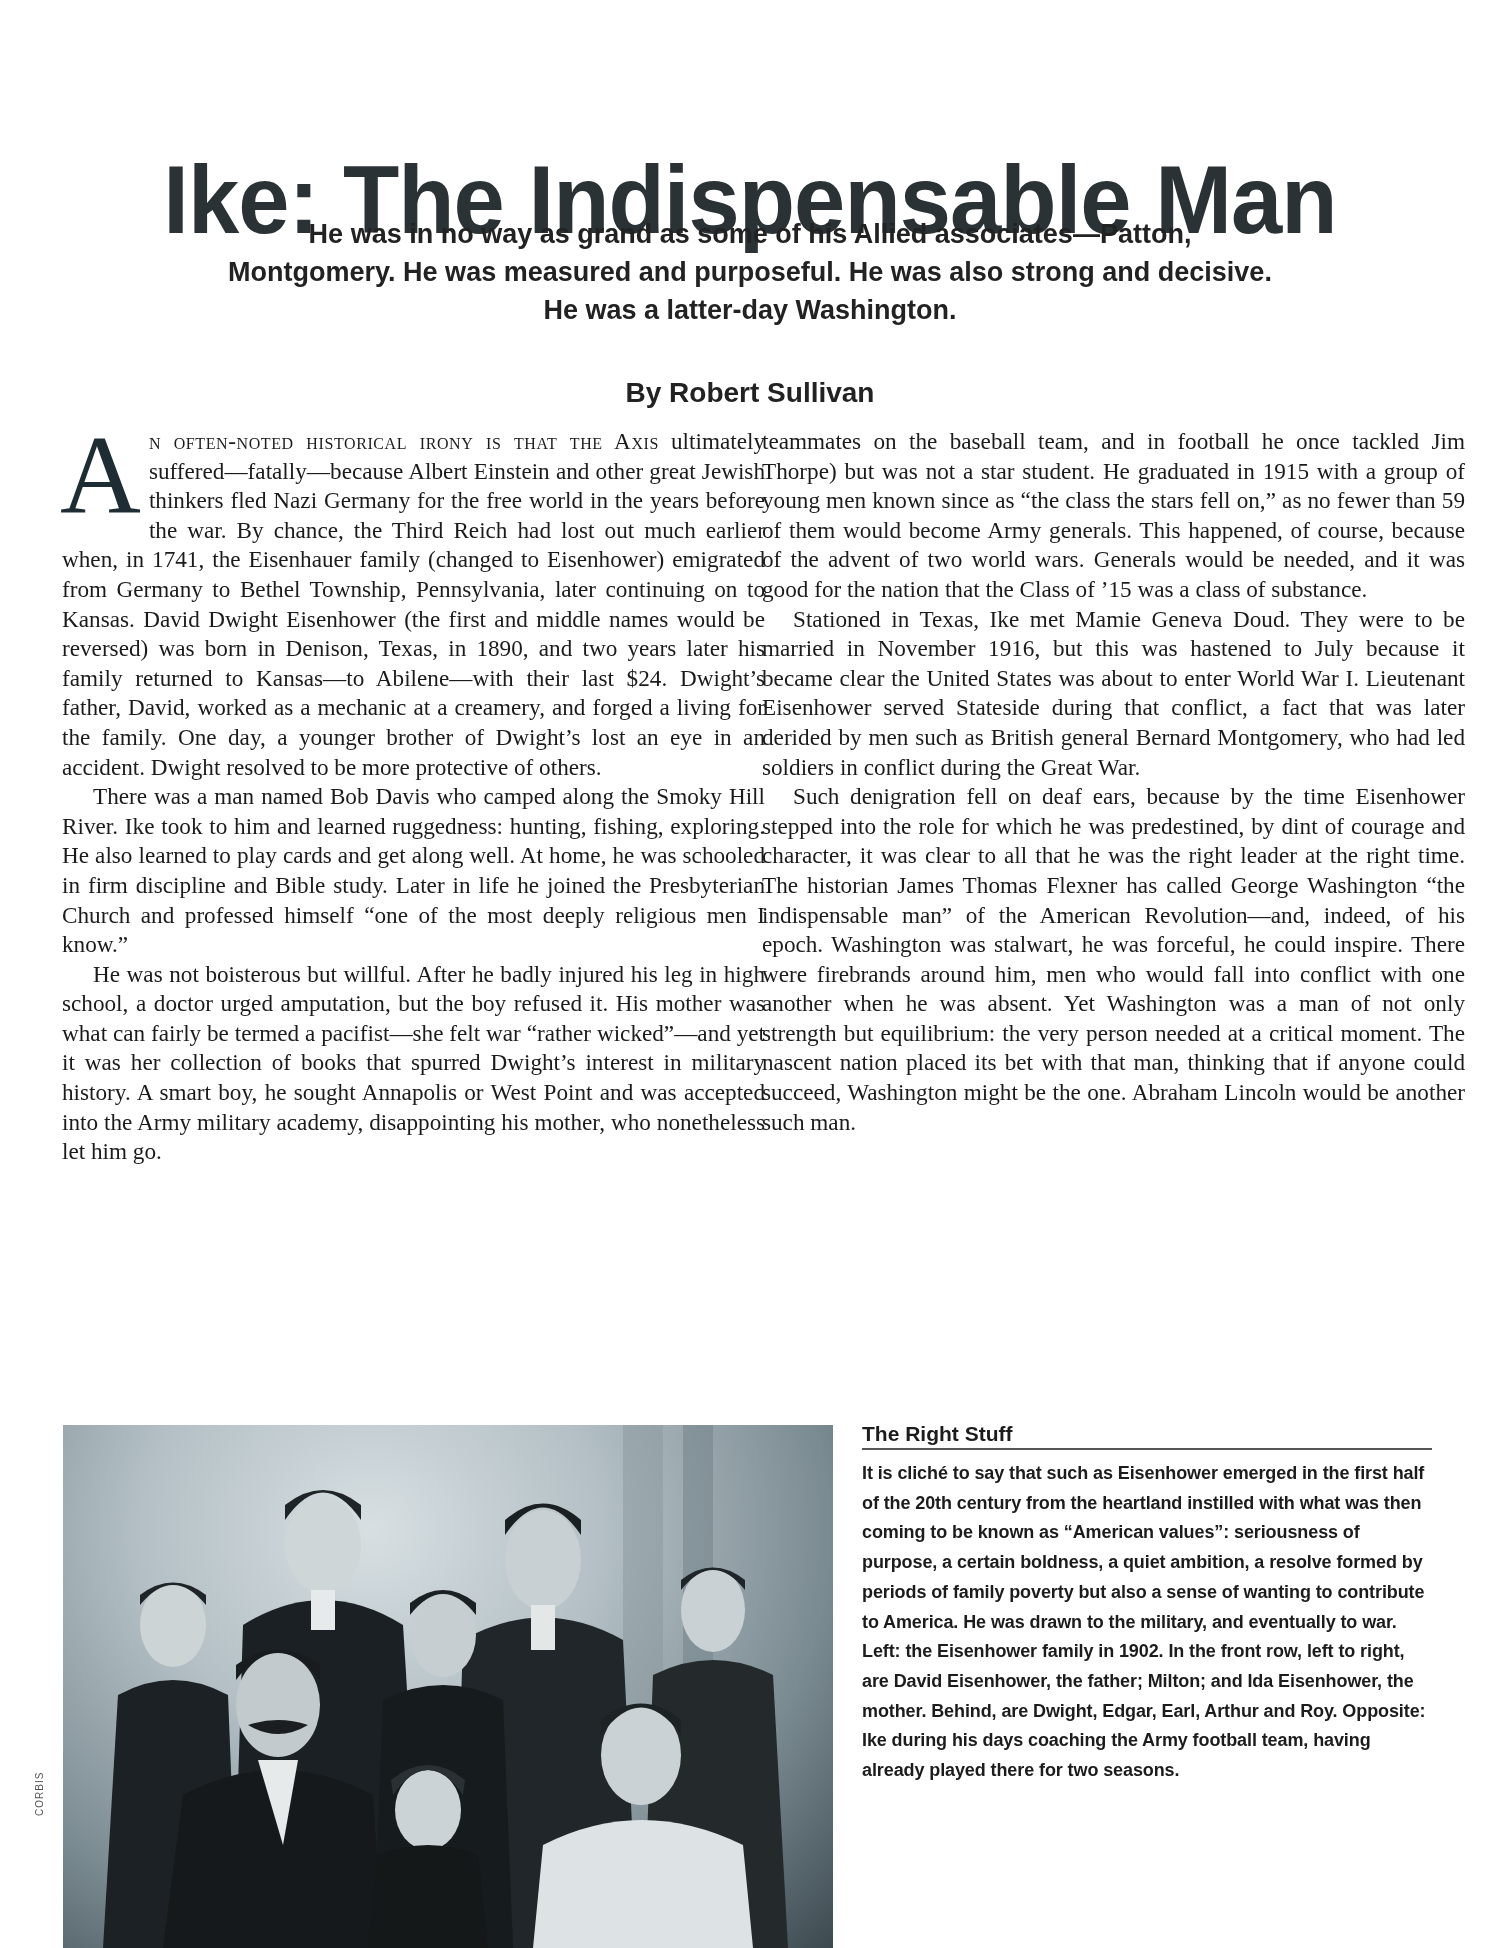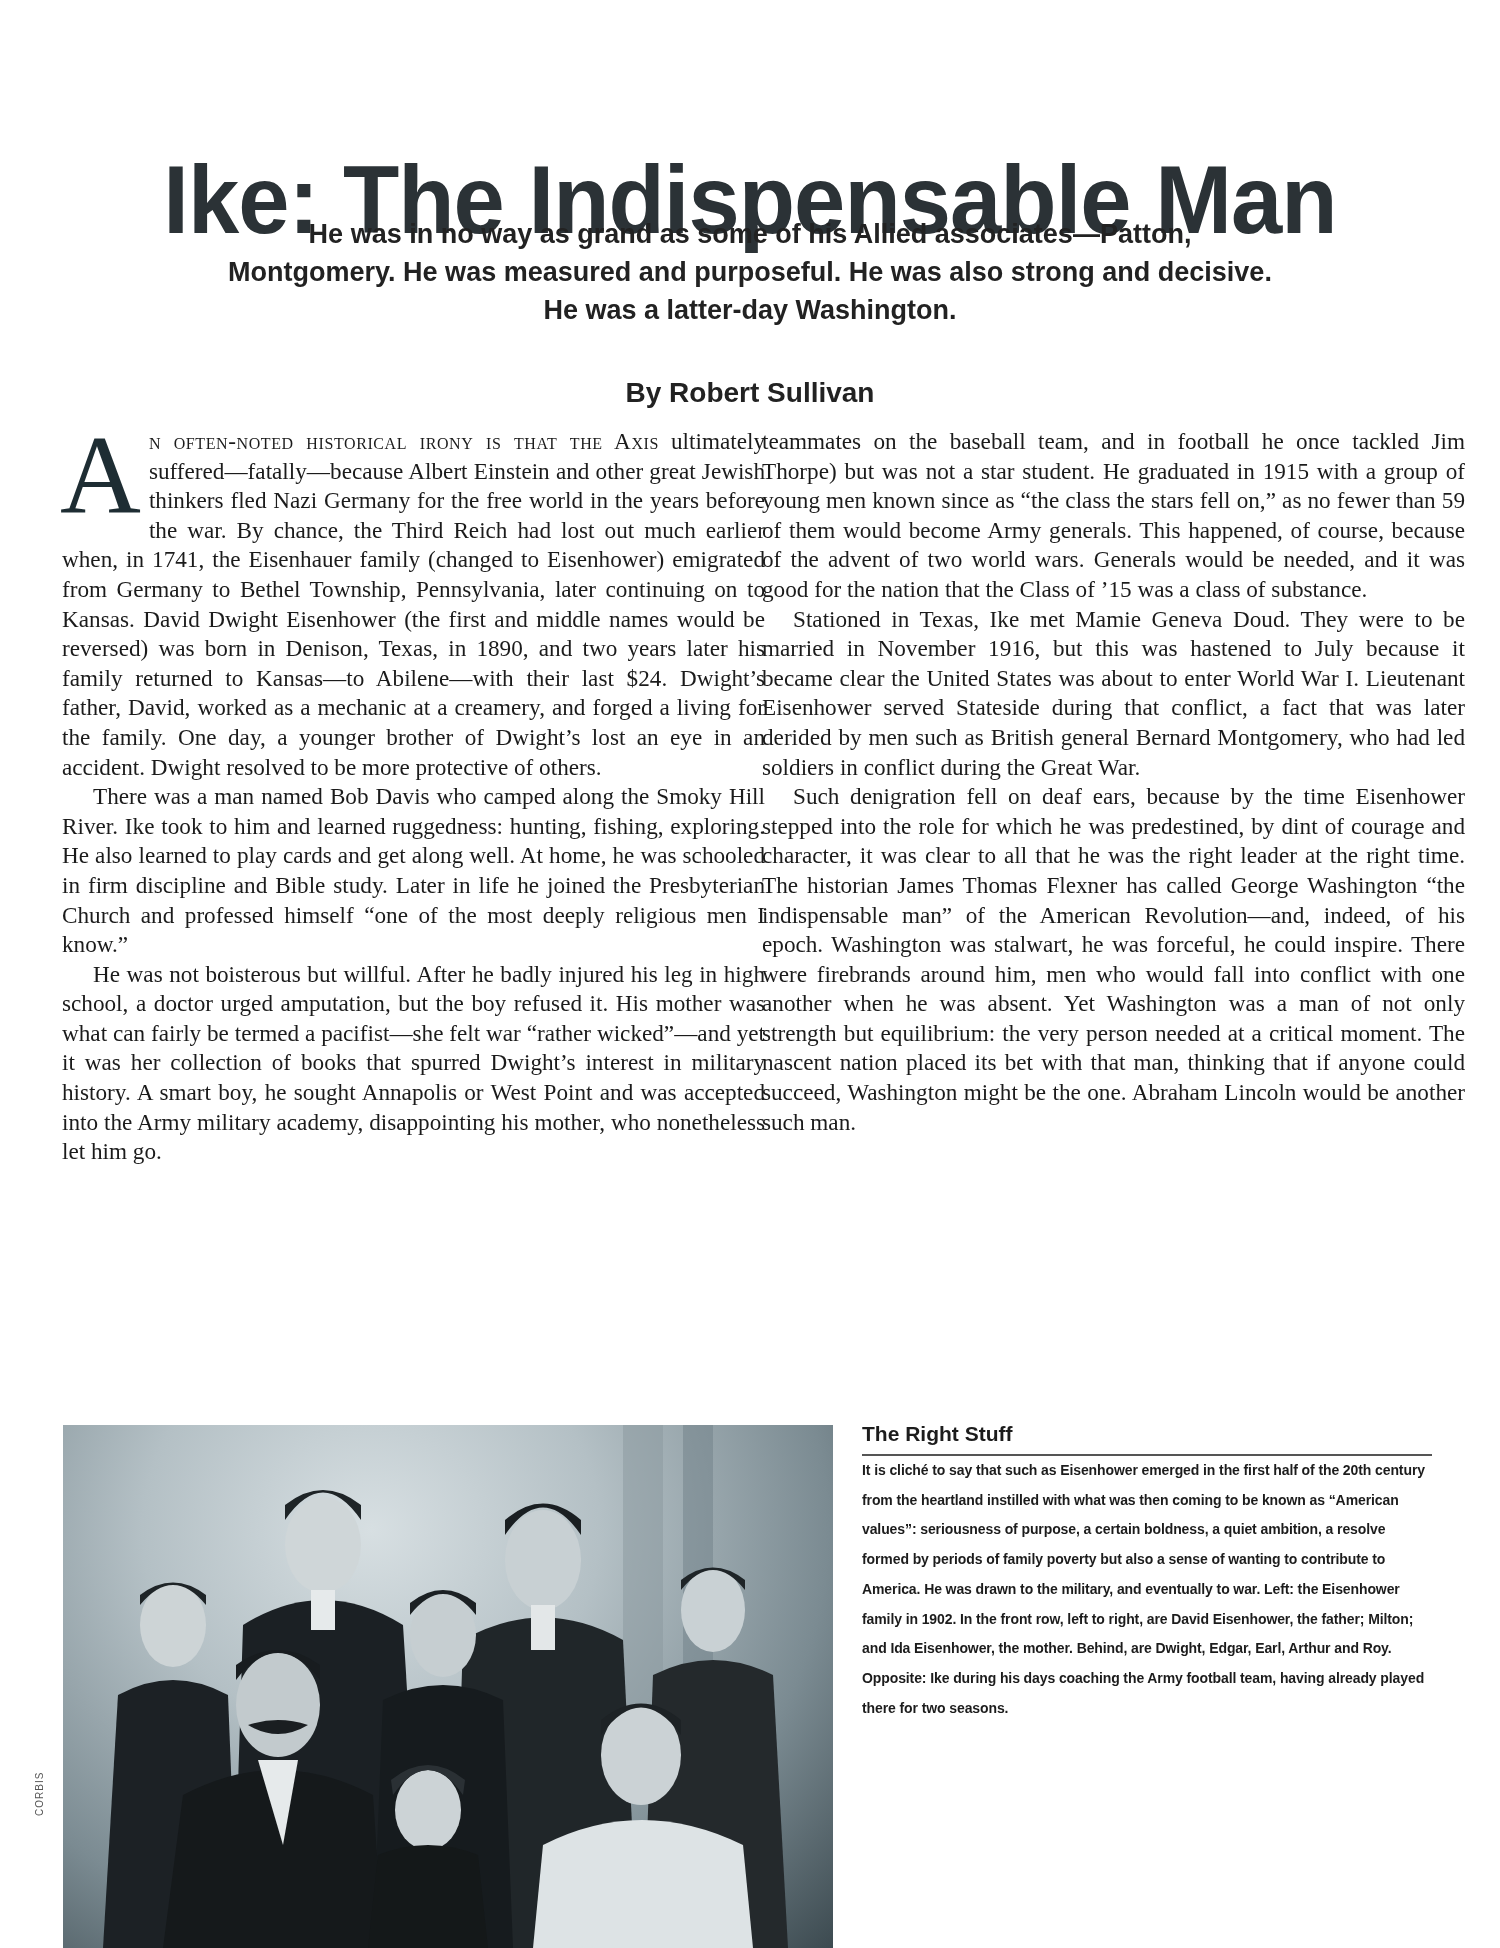--- a/index.html
+++ b/index.html
@@ -56,25 +56,25 @@
     transform: rotate(-90deg); transform-origin: left top;
     font-family: "Liberation Sans", sans-serif; font-size: 10px; letter-spacing: 1px;
     color: #555;
   }
 
   .sidebar {
     position: absolute; left: 862px; top: 1420px; width: 570px;
     font-family: "Liberation Sans", sans-serif; color: #1c1c1c;
   }
   .sidebar .sb-title {
-    font-weight: bold; font-size: 21px; line-height: 28px; padding-bottom: 6px;
+    font-weight: bold; font-size: 21px; line-height: 28px; 
     border-bottom: 2px solid #555;
   }
   .sidebar .sb-body {
-    font-size: 14px; line-height: 29.7px; font-weight: bold;
+    margin-top: 9px; font-size: 18px; line-height: 29.7px; font-weight: bold;
     letter-spacing: -0.1px;
   }
 </style>
 </head>
 <body>
 
 <div class="page">
 
   <h1 class="title"><span>Ike: </span><span>The Indispensable Man</span></h1>
 

